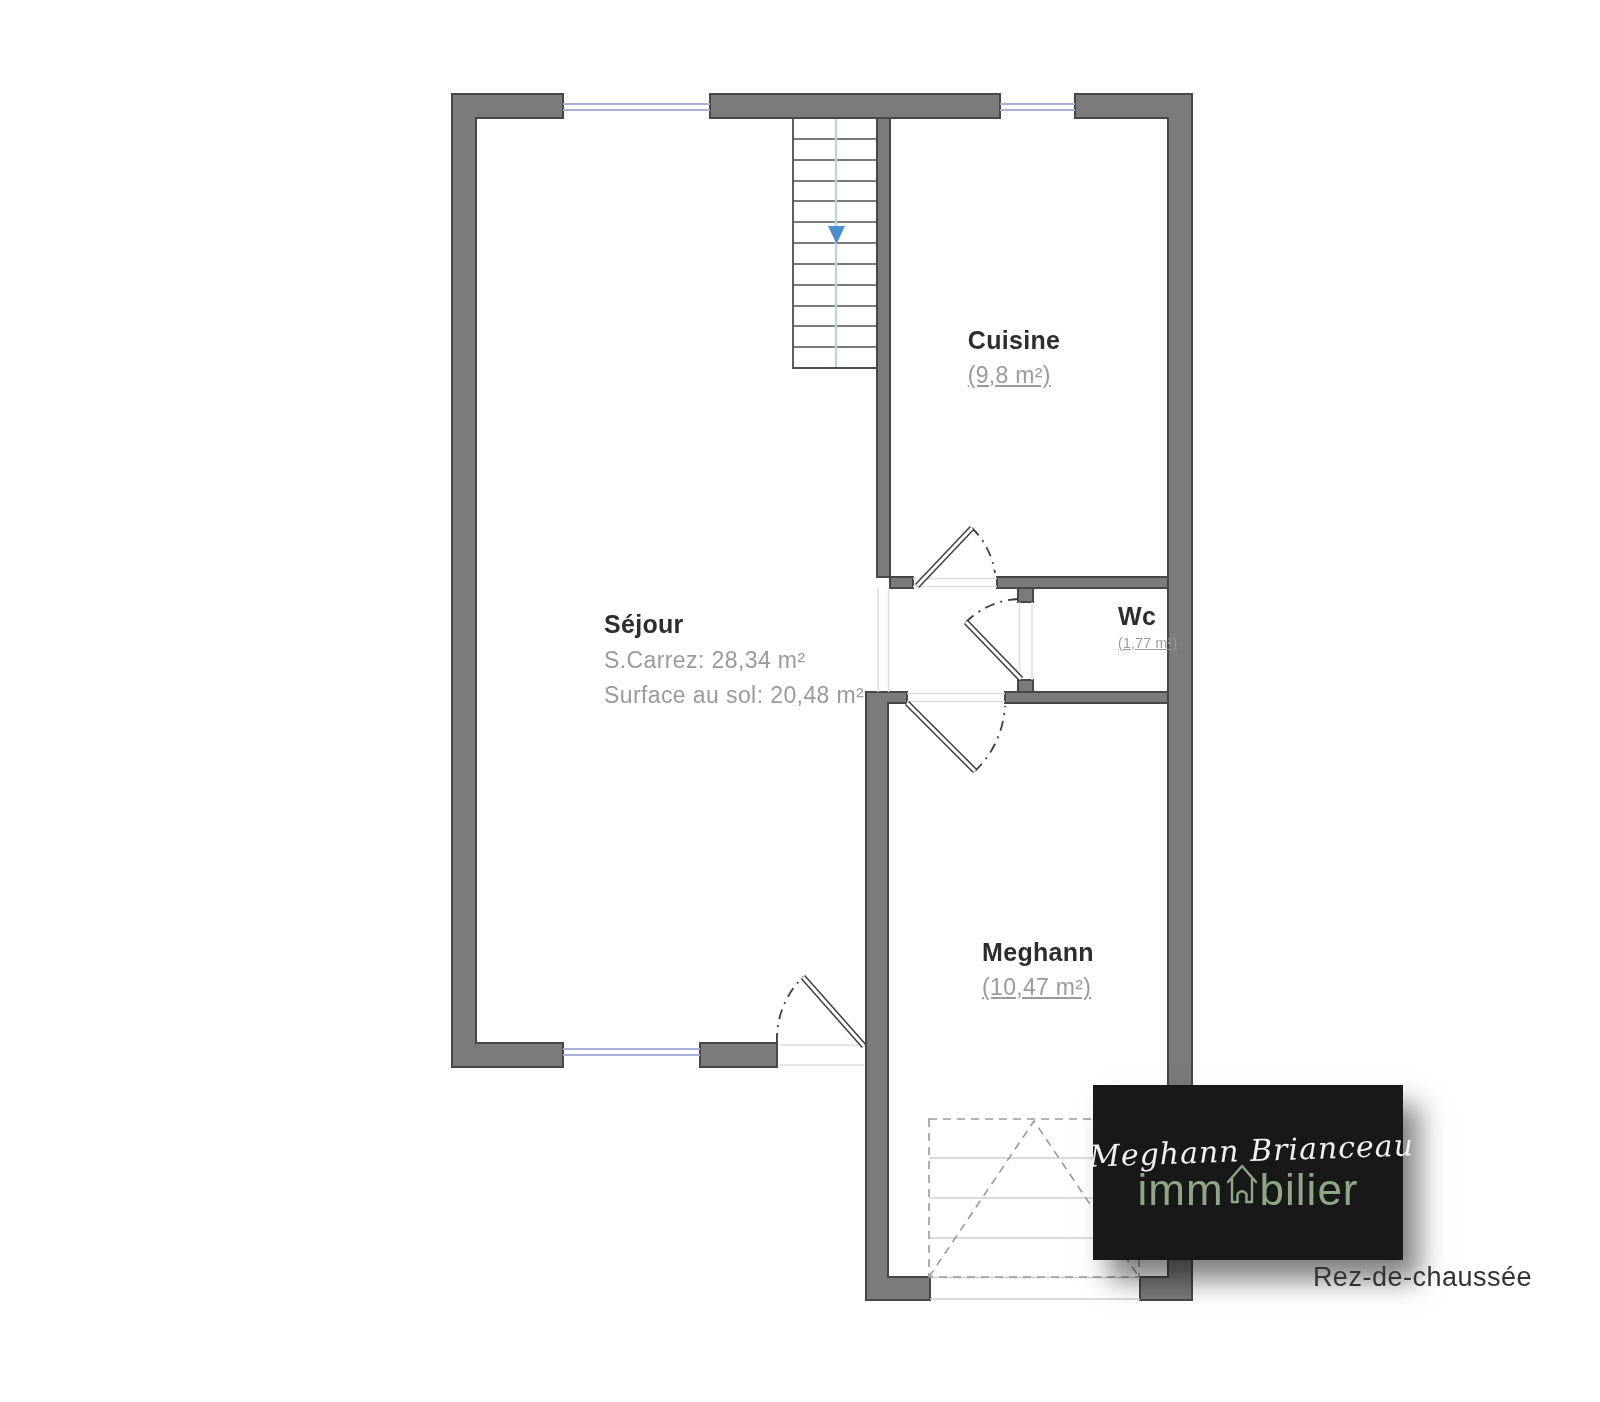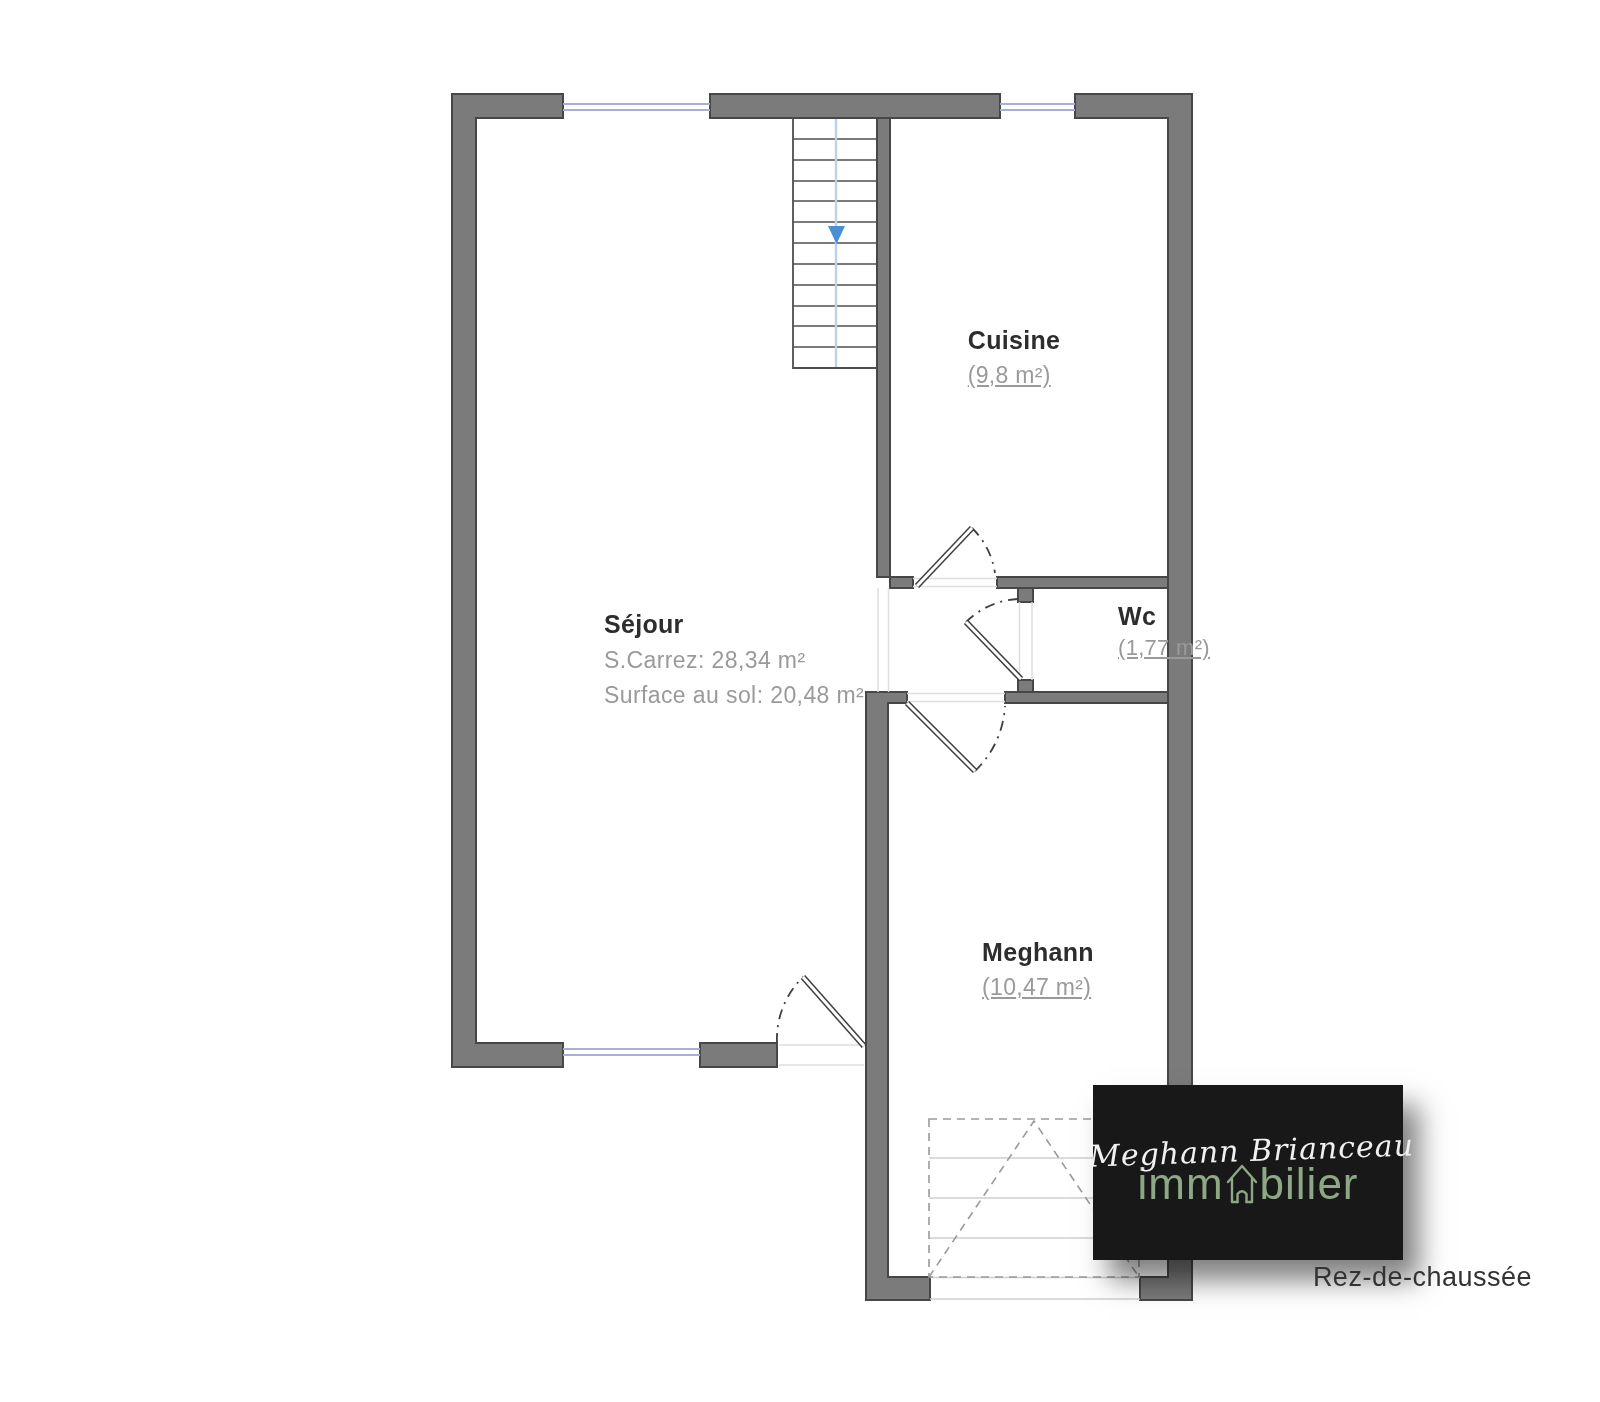--- a/index.html
+++ b/index.html
@@ -42,21 +42,21 @@
     background:var(--logo-bg);
     box-shadow:16px 20px 26px rgba(0,0,0,0.5);
     display:flex;flex-direction:column;align-items:center;justify-content:center;
   }
   .logo-script{
     font-family:"DejaVu Serif", serif;font-style:italic;
     color:#f1f1f1;font-size:30px;letter-spacing:1px;white-space:nowrap;
     transform:rotate(-2deg);margin-bottom:-6px;margin-left:6px;
   }
   .logo-word{
-    display:flex;align-items:flex-start;justify-content:center;
+    display:flex;align-items:flex-end;justify-content:center;
     color:var(--logo-green);font-size:44px;font-weight:400;letter-spacing:1px;
     line-height:1;white-space:nowrap;
   }
   .logo-word .house{margin:0 1px 1px 1px;}
   .floor-label{
     position:absolute;right:68px;top:1262px;
     font-size:27px;color:#333333;letter-spacing:0.5px;
   }
 </style>
 </head>
@@ -166,21 +166,21 @@
   <div class="sejour-detail">Surface au sol: 20,48 m²</div>
 </div>
 
 <div class="room-label center" style="left:1014px;top:326px;">
   <div class="room-name">Cuisine</div>
   <div class="room-area">(9,8 m²)</div>
 </div>
 
 <div class="room-label" style="left:1118px;top:602px;">
   <div class="room-name">Wc</div>
-  <div class="room-area" style="font-size:22px;margin-top:4px;">(1,77 m²)</div>
+  <div class="room-area" style="font-size:14px;margin-top:4px;">(1,77 m²)</div>
 </div>
 
 <div class="room-label center" style="left:1038px;top:938px;">
   <div class="room-name">Meghann</div>
   <div class="room-area">(10,47 m²)</div>
 </div>
 
 <div class="logo">
   <div class="logo-script">Meghann Brianceau</div>
   <div class="logo-word">

